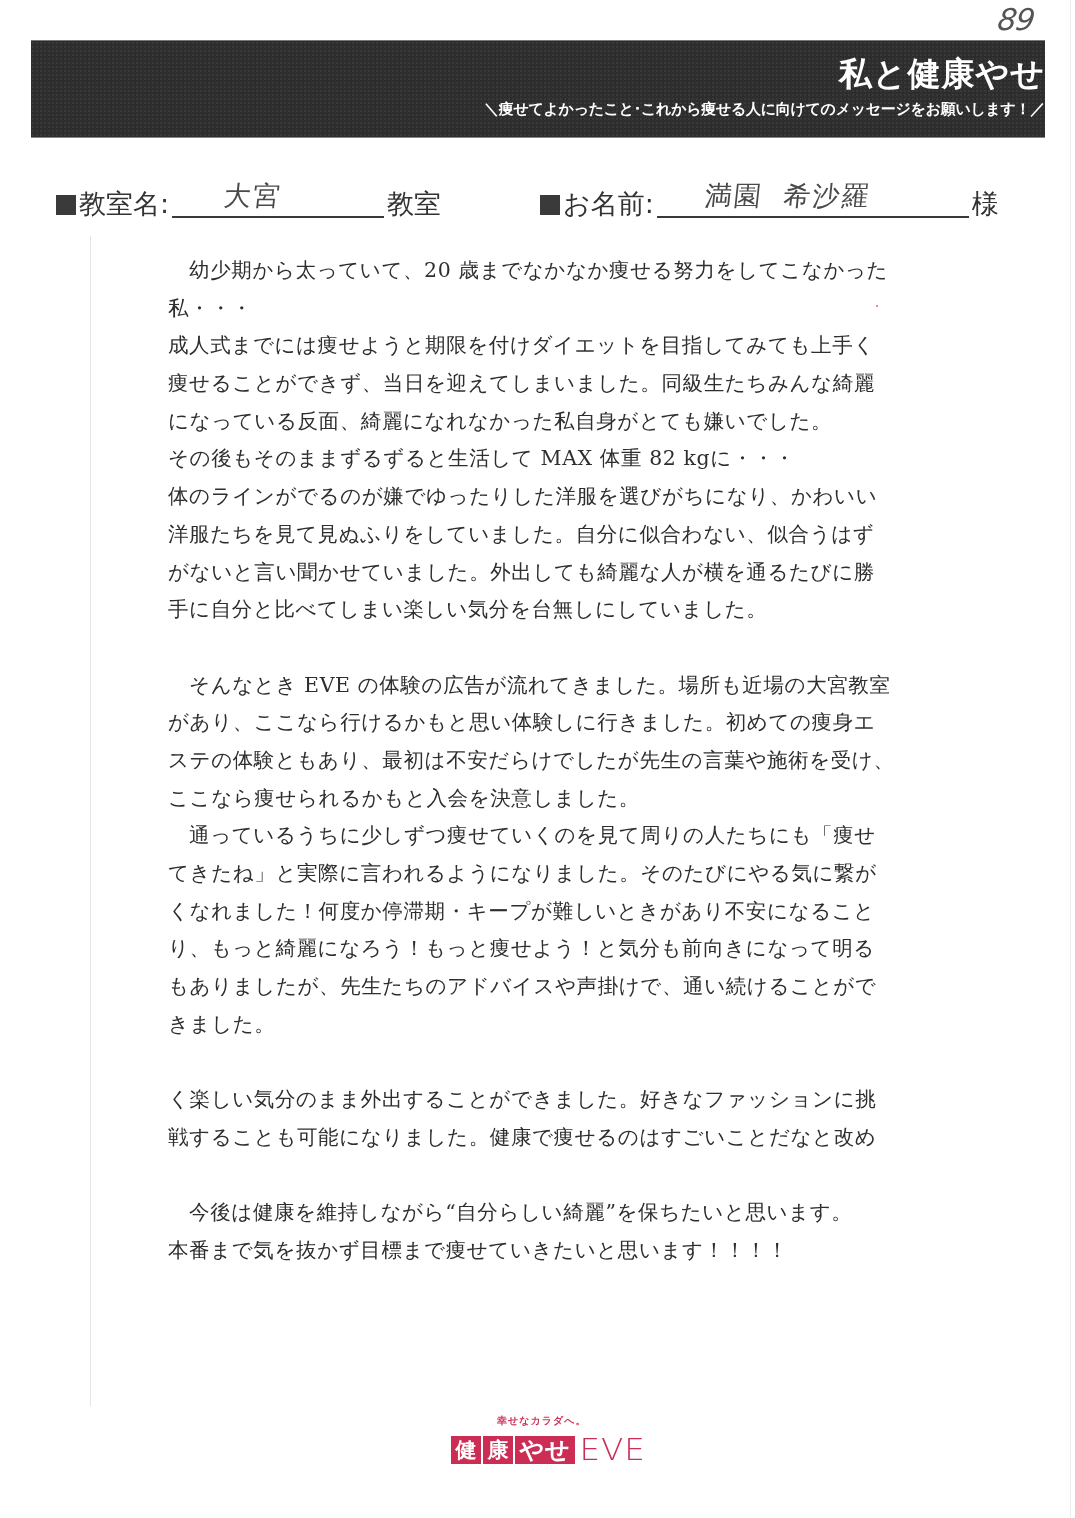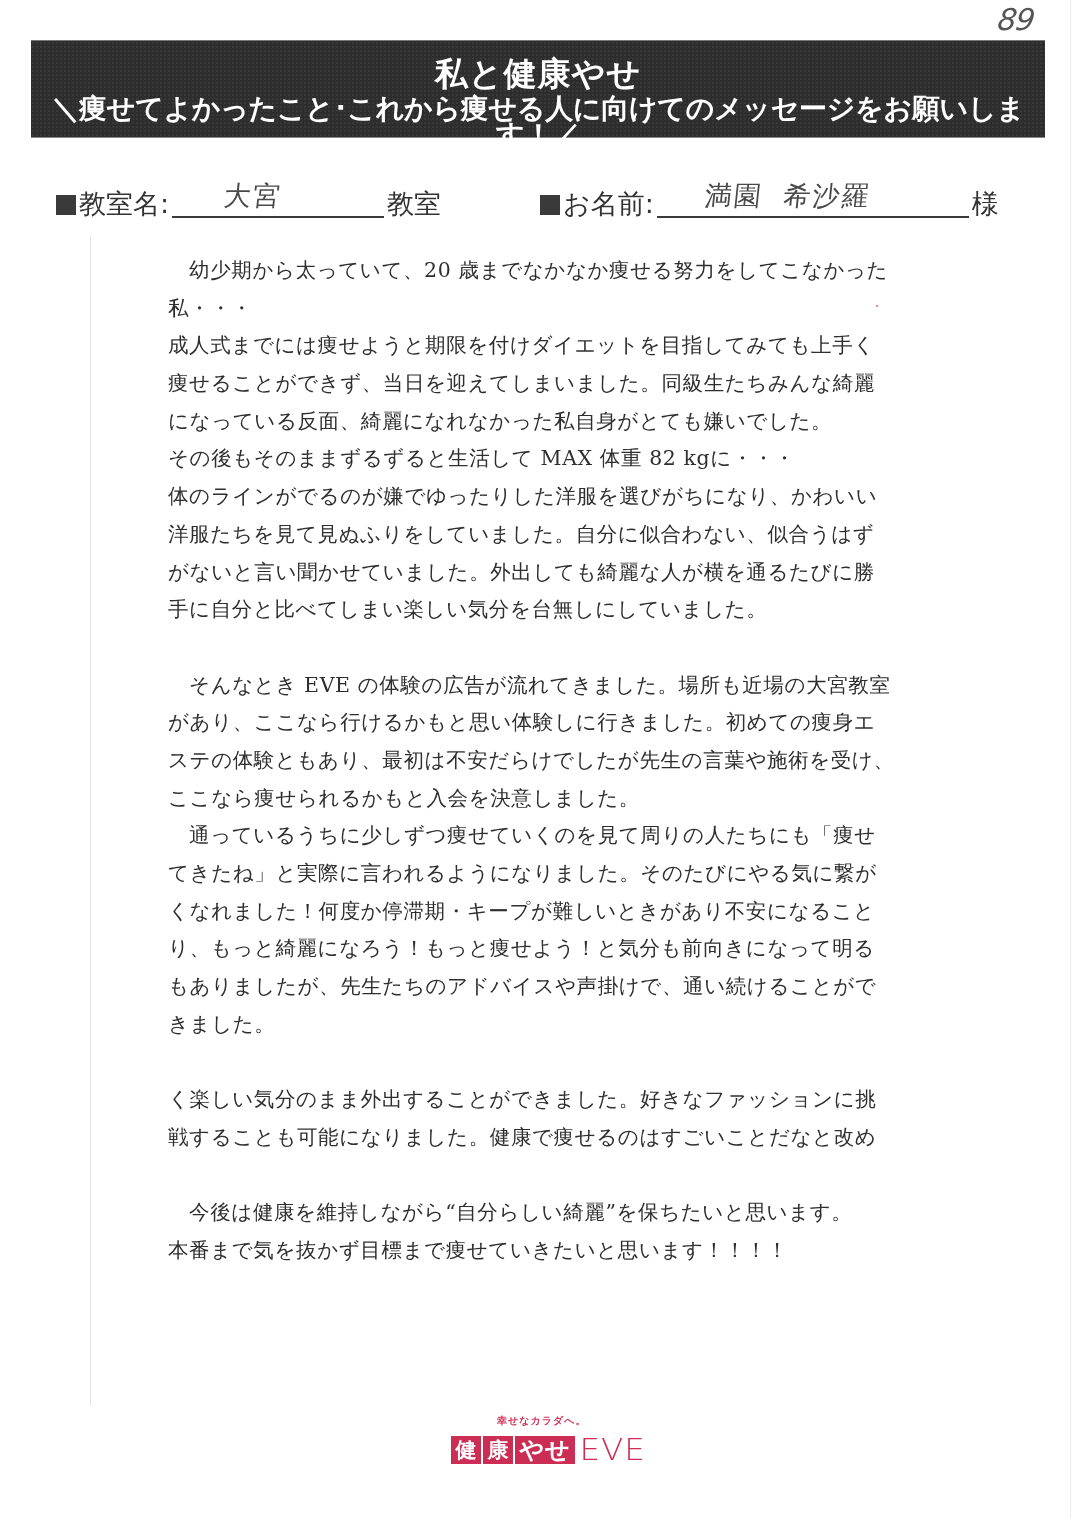--- a/index.html
+++ b/index.html
@@ -35,39 +35,39 @@
       height: 96px;
       background-color: #2e2e2e;
       background-image:
         radial-gradient(rgba(255,255,255,0.05) 1px, transparent 1px),
         radial-gradient(rgba(0,0,0,0.12) 1px, transparent 1px);
       background-size: 4px 4px, 3px 3px;
       background-position: 0 0, 1px 2px;
       border-top: 1px solid #777;
       border-bottom: 1px solid #888;
       color: #fff;
-      text-align: center;
+      text-align: right;
       font-family: "DejaVu Sans", "Liberation Sans", sans-serif;
     }
     .banner-title {
       position: absolute;
       left: 0;
       right: 0;
       top: 14px;
       font-size: 33px;
       font-weight: bold;
       letter-spacing: 1px;
       line-height: 38px;
     }
     .banner-subtitle {
       position: absolute;
       left: 0;
       right: 0;
       top: 55px;
-      font-size: 28px;
+      font-size: 15px;
       font-weight: bold;
       line-height: 26px;
       letter-spacing: -0.3px;
     }
     .fields-row {
       position: absolute;
       top: 180px;
       left: 56px;
       width: 960px;
       height: 44px;

